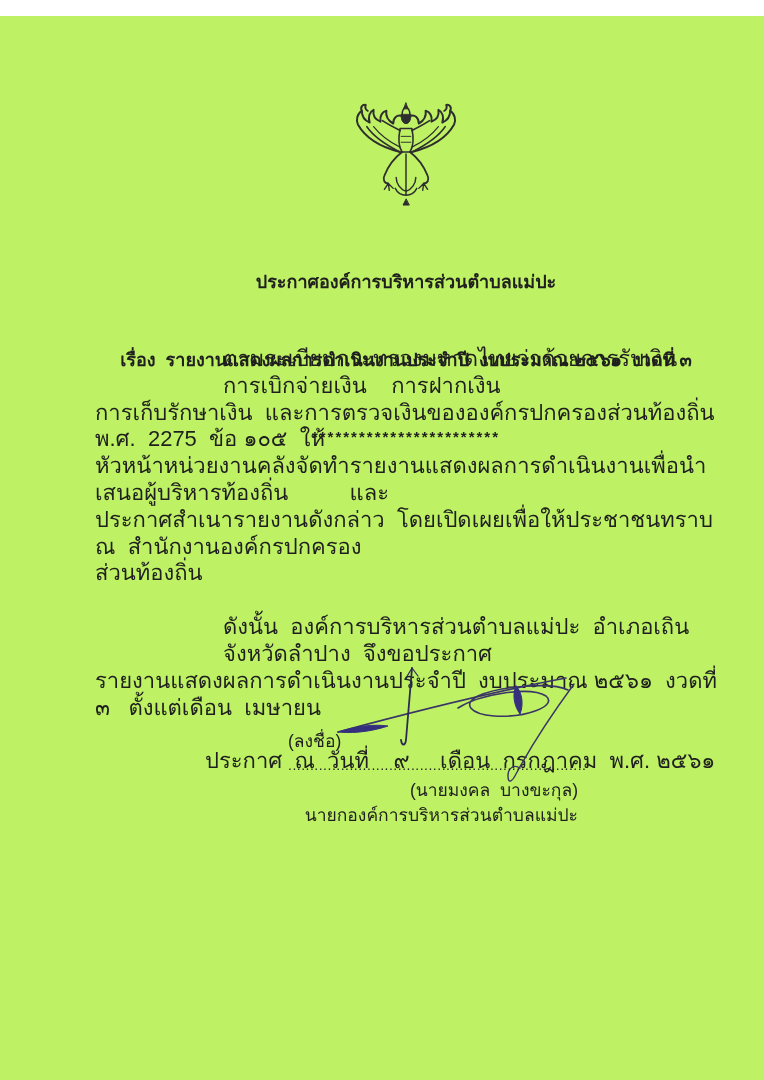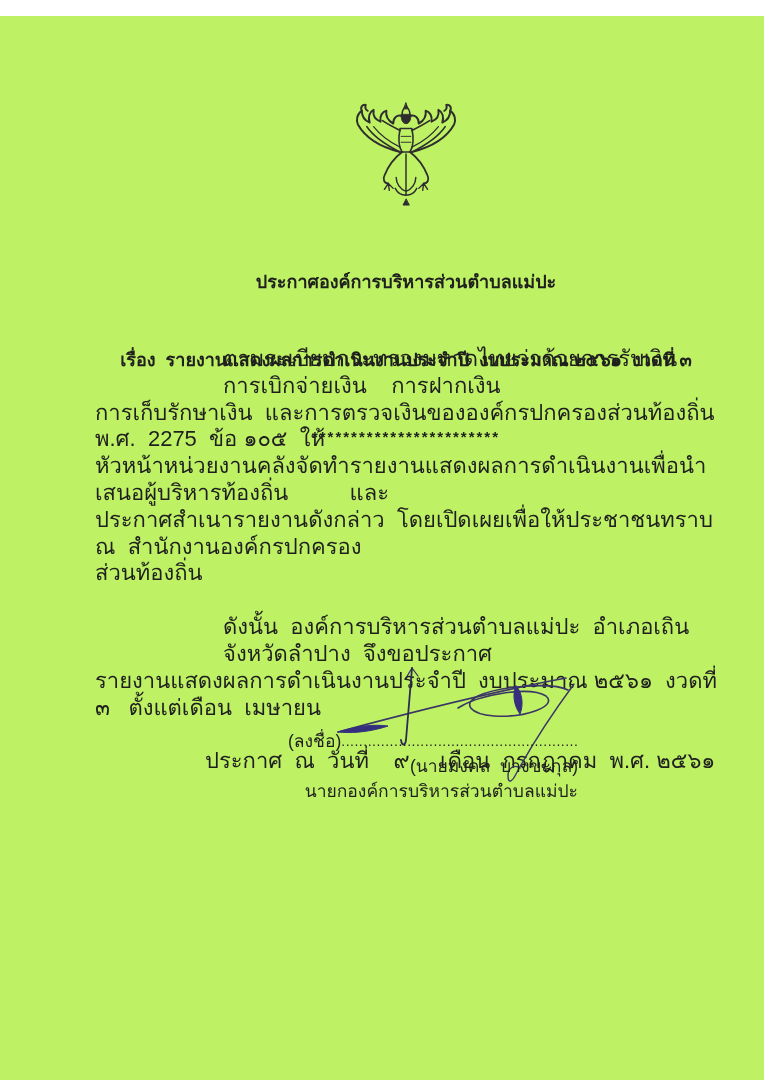--- a/index.html
+++ b/index.html
@@ -72,20 +72,21 @@
     left: 288px;
     top: 713px;
     width: 290px;
     font-size: 17.5px;
     line-height: 24px;
   }
   .sign-row {
     display: flex;
     align-items: flex-start;
     white-space: pre;
+    flex-direction: column;
   }
   .sign-dots {
     font-size: 14px;
     letter-spacing: 0.5px;
     overflow: hidden;
     white-space: nowrap;
     flex: 1;
   }
   .sign-name, .sign-title {
     text-align: right;

